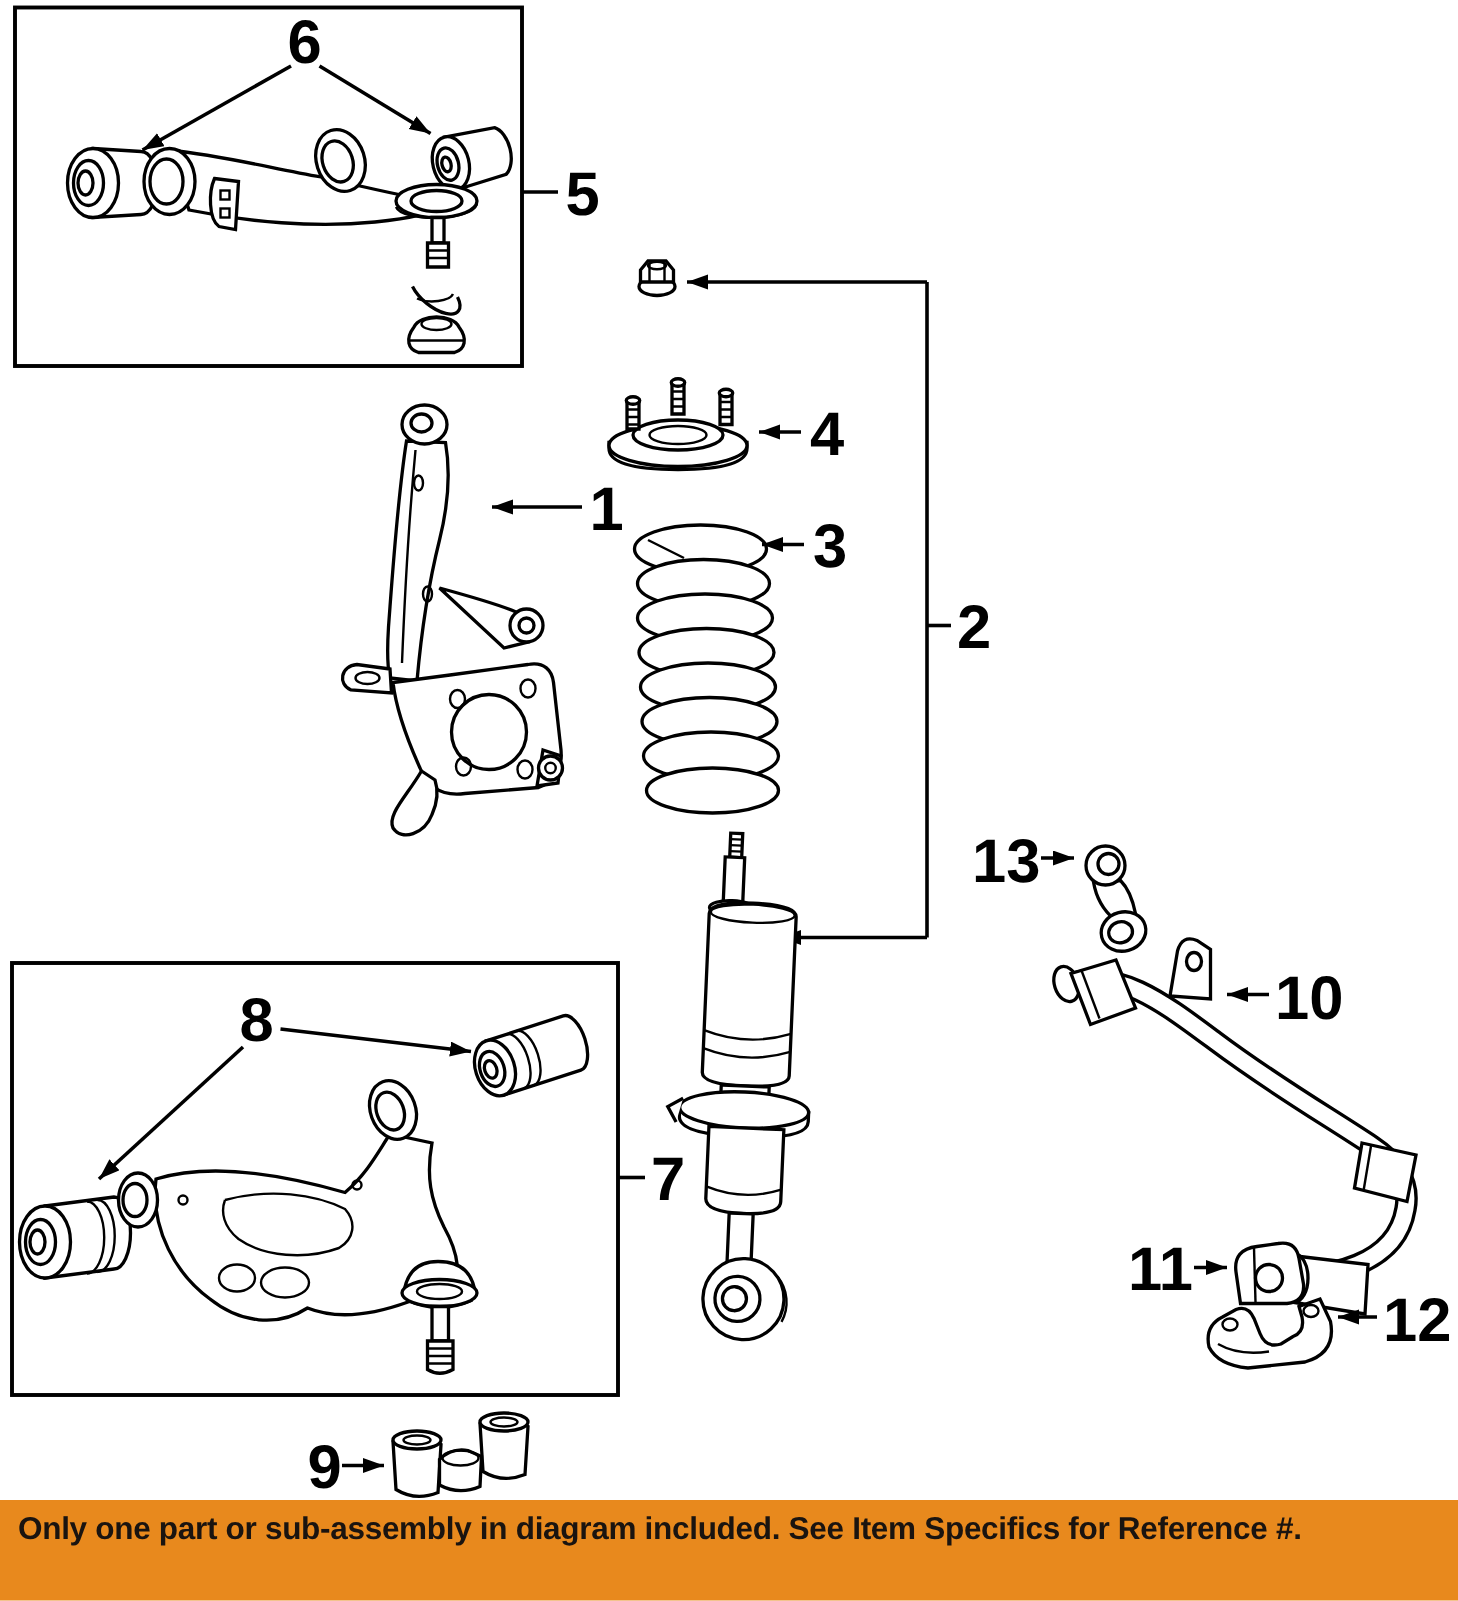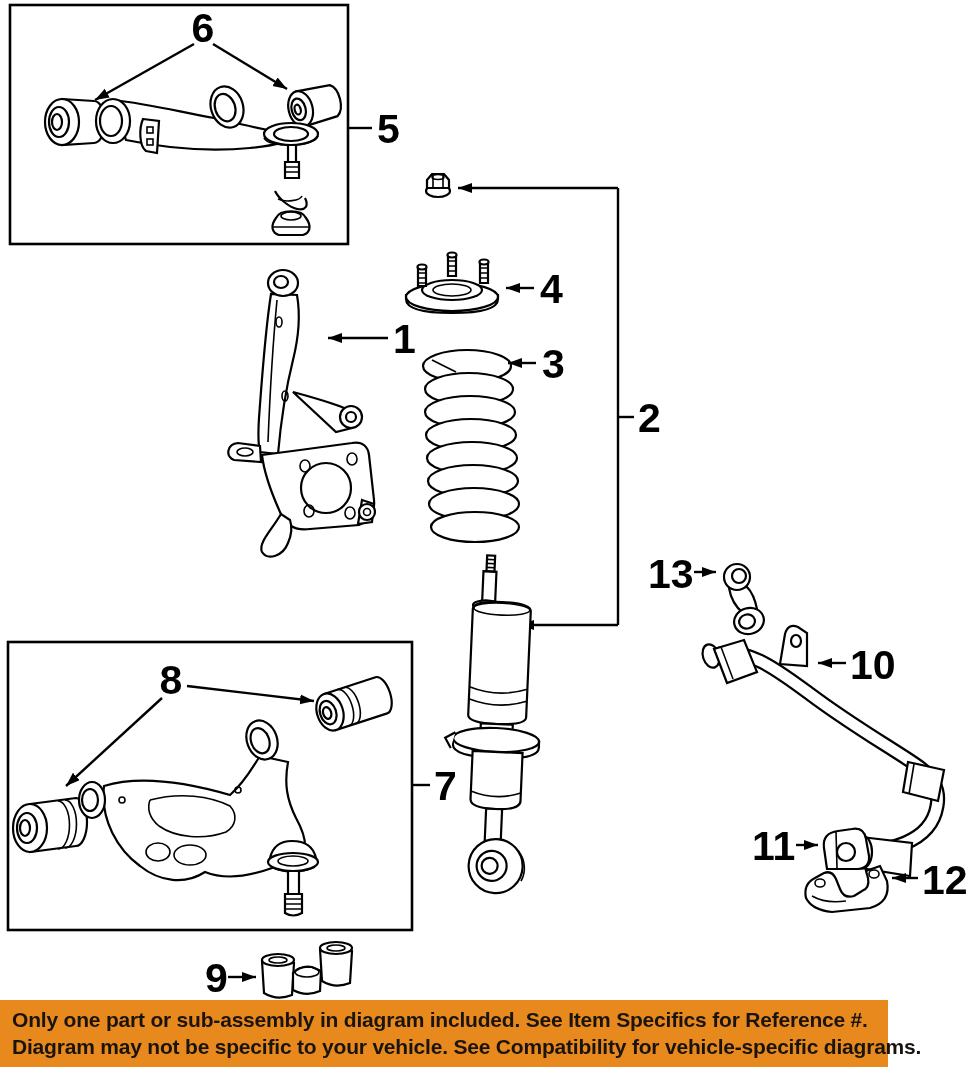--- a/index.html
+++ b/index.html
@@ -7,21 +7,21 @@
        font-family:"Liberation Sans",sans-serif;}
   .stage{position:absolute;left:0;top:0;width:972px;height:1000px;}
   svg{display:block;}
   .ln{stroke:#000;stroke-width:2.2;fill:none;}
   .fw{fill:#fff;stroke:#000;stroke-width:2.2;}
   .thin{stroke:#000;stroke-width:1.6;fill:none;}
   .box{fill:none;stroke:#000;stroke-width:2.6;}
   .leader{stroke:#000;stroke-width:2.4;fill:none;}
   .callout{font-family:"Liberation Sans",sans-serif;font-weight:bold;
            font-size:41px;fill:#000;}
-  .banner{position:absolute;left:0;top:1000px;width:888px;height:67px;
+  .banner{position:absolute;left:0;top:1000px;width:972px;height:67px;
           box-sizing:border-box;padding:6px 0 0 12px;}
   .banner .bl{font-weight:bold;font-size:21px;line-height:27px;
               letter-spacing:-0.2px;white-space:nowrap;}
 </style>
 </head>
 <body>
 
 <div class="stage">
 <svg width="972" height="1000" viewBox="0 0 972 1000">
   <defs>
@@ -330,14 +330,13 @@
     <ellipse class="thin" cx="874" cy="874" rx="5" ry="4"></ellipse>
     <path class="thin" d="M812,896 Q826,904 846,901"></path>
   </g>
   <line class="leader" x1="918" y1="878" x2="892" y2="878" marker-end="url(#arr)"></line>
   <text class="callout" x="922" y="894">12</text>
 </svg>
 </div>
 
 <div class="banner" style="background: rgb(232, 137, 29); color: rgb(26, 20, 16);">
   <div class="bl">Only one part or sub-assembly in diagram included. See Item Specifics for Reference #.</div>
-  <div class="bl">Diagram may not be specific to your vehicle. See Compatibility for vehicle-specific diagrams.</div>
 </div>
 
 </body></html>

